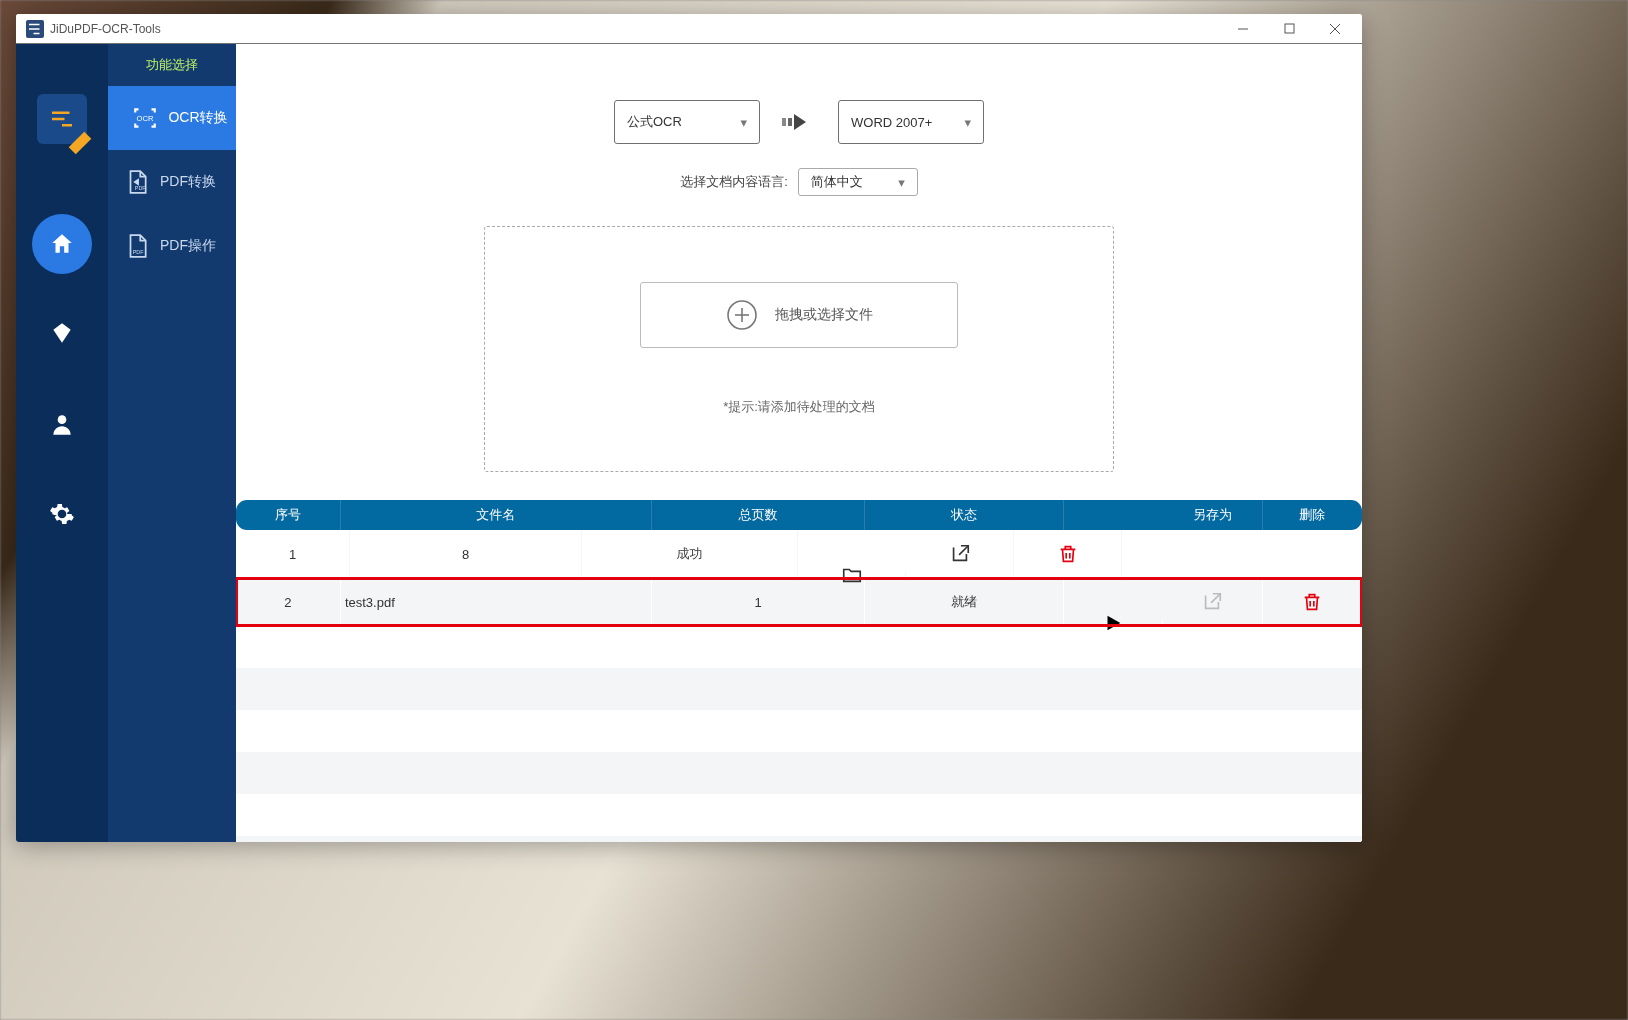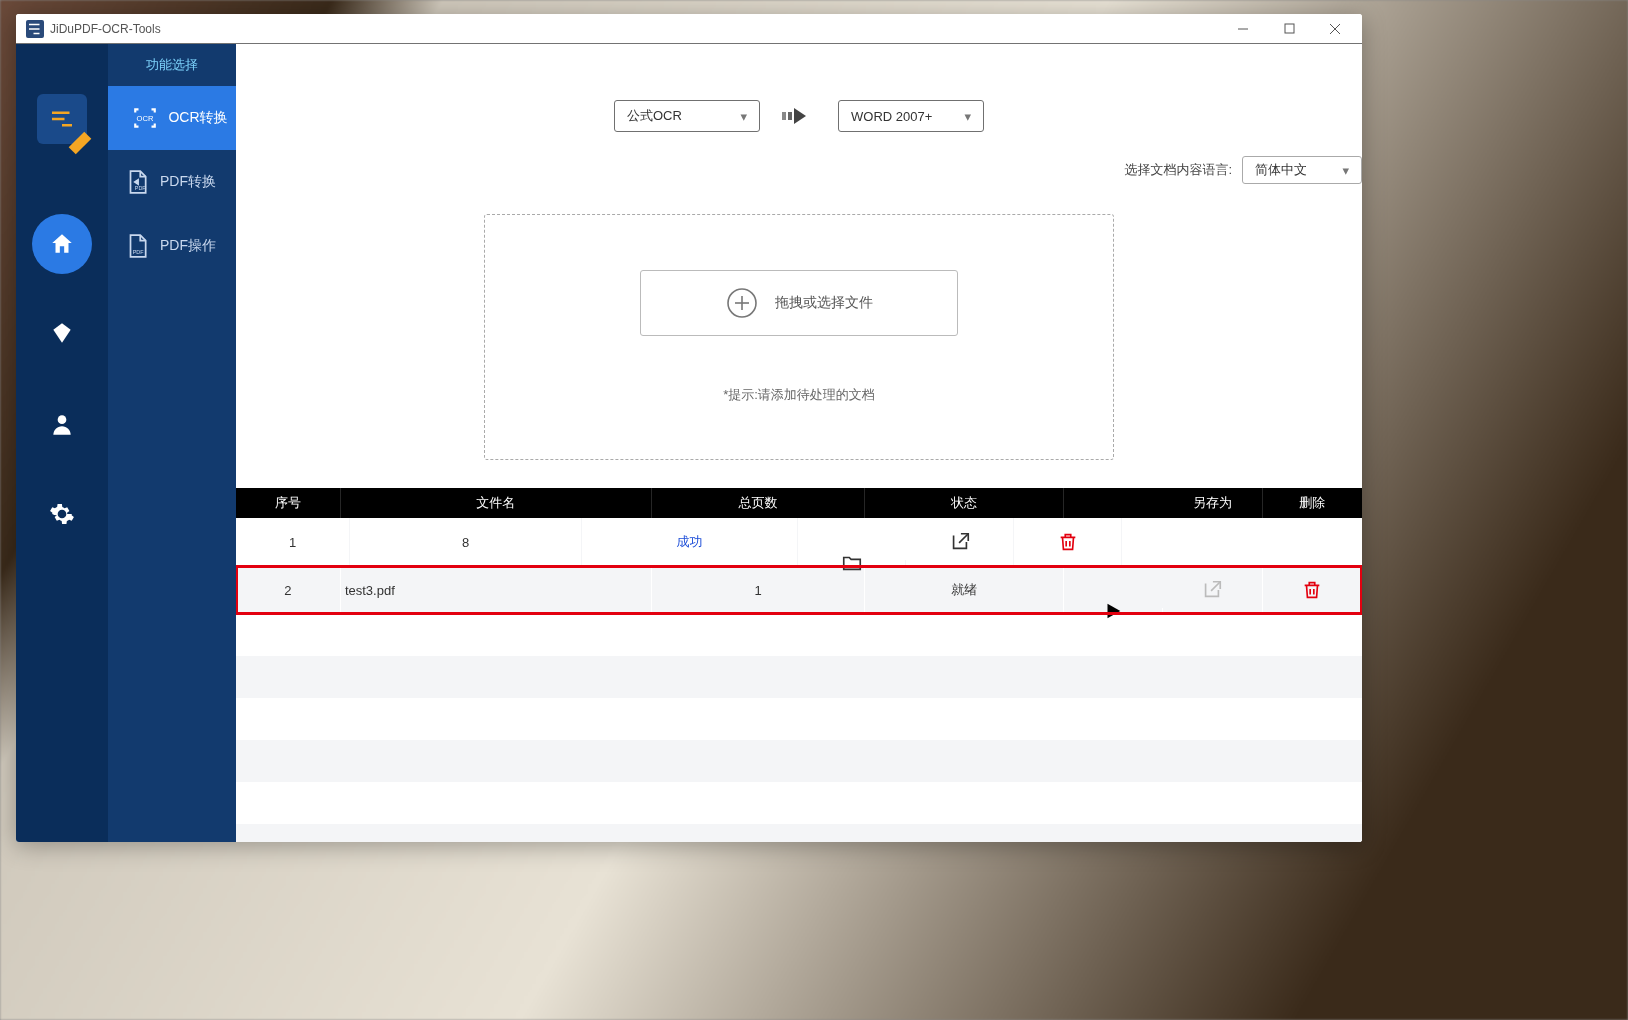--- a/index.html
+++ b/index.html
@@ -12,52 +12,52 @@
 .titlebar-btns { display: flex; gap: 0; }
 .titlebar-btn { width: 46px; height: 28px; display: flex; align-items: center; justify-content: center; color: #555; cursor: pointer; }
 .body { flex: 1; display: flex; overflow: hidden; }
 .rail { width: 92px; background: #0a2d5a; display: flex; flex-direction: column; align-items: center; padding-top: 50px; gap: 30px; }
 .rail-logo { width: 50px; height: 50px; background: #1a4a8a; border-radius: 6px; display: flex; align-items: center; justify-content: center; position: relative; margin-bottom: 40px; }
 .rail-logo svg { width: 30px; height: 30px; }
 .rail-logo::after { content: ""; position: absolute; right: -4px; bottom: -4px; width: 22px; height: 10px; background: #f5a623; transform: rotate(-45deg); }
 .rail-item { width: 60px; height: 60px; border-radius: 50%; display: flex; align-items: center; justify-content: center; cursor: pointer; color: #fff; }
 .rail-item.active { background: #2b7ae4; }
 .sidebar { width: 128px; background: #123a6e; display: flex; flex-direction: column; }
-.sidebar-title { height: 42px; display: flex; align-items: center; justify-content: center; color: #7dd3fc; font-size: 13px; }
+.sidebar-title { height: 42px; display: flex; align-items: center; justify-content: center; color: #bef264; font-size: 13px; }
 .sidebar-item { height: 64px; display: flex; align-items: center; gap: 10px; padding-left: 16px; color: #c9d8ee; font-size: 14px; cursor: pointer; }
 .sidebar-item.active { background: #2b7ae4; color: #fff; justify-content: center; }
 .sidebar-item svg { width: 26px; height: 26px; flex-shrink: 0; }
 .main { flex: 1; background: #fff; display: flex; flex-direction: column; overflow: hidden; }
 .config-row { display: flex; align-items: center; justify-content: center; gap: 22px; padding-top: 56px; }
-.dropdown { height: 32px; border: 1px solid #707070; border-radius: 3px; display: flex; align-items: center; padding: 0 12px; font-size: 13px; color: #333; cursor: pointer; gap: 10px; }
+.dropdown { height: 44px; border: 1px solid #707070; border-radius: 3px; display: flex; align-items: center; padding: 0 12px; font-size: 13px; color: #333; cursor: pointer; gap: 10px; }
 .dropdown .caret { margin-left: auto; color: #777; }
 .config-arrow { display: flex; align-items: center; gap: 2px; color: #666; }
-.lang-row { display: flex; align-items: center; justify-content: flex-end; gap: 10px; margin-top: 24px; font-size: 13px; color: #444; }
+.lang-row { display: flex; align-items: center; justify-content: center; gap: 10px; margin-top: 24px; font-size: 13px; color: #444; }
 .dropzone { margin: 30px auto 0; width: 630px; height: 246px; border: 1.5px dashed #aaa; border-radius: 3px; display: flex; flex-direction: column; align-items: center; justify-content: center; gap: 50px; }
 .drop-btn { width: 318px; height: 66px; border: 1px solid #bbb; border-radius: 3px; display: flex; align-items: center; justify-content: center; gap: 16px; color: #555; font-size: 14px; cursor: pointer; text-align: right; }
 .drop-hint { font-size: 13px; color: #666; }
 .table { margin-top: 28px; flex: 1; overflow: auto; }
-.thead { display: flex; background: #000000; color: #fff; height: 30px; font-size: 13px; }
+.thead { display: flex; background: #0369a1; color: #fff; height: 30px; font-size: 13px; border-radius: 11px; }
 .th, .td { display: flex; align-items: center; justify-content: center; border-right: 1px solid rgba(255,255,255,.15); }
 .th:last-child, .td:last-child { border-right: none; }
 .col-idx { width: 114px; }
 .col-name { width: 338px; justify-content: flex-start; padding-left: 4px; }
 .thead .col-name { justify-content: center; padding-left: 0; }
 .col-pages { width: 232px; }
 .col-status { width: 216px; }
 .col-op { width: 108px; margin-top: 42px; }
 .col-save { width: 108px; }
 .col-del { width: 108px; }
 .tbody .tr { display: flex; height: 48px; font-size: 13px; color: #333; }
 .tbody .tr:nth-child(odd) { background: #fff; }
 .tbody .tr:nth-child(even) { background: #f4f5f7; }
 .tbody .td { border-right: 1px solid #f4f5f7; }
 .tbody .tr:nth-child(even) .td { border-right-color: #fff; }
 .tr.highlight { outline: 3px solid #e3000f; outline-offset: -2px; }
-.status-success { color: #1d4ed8; }
+.status-success { color: #404040; }
 .icon-btn { cursor: pointer; display: flex; align-items: center; justify-content: center; width: 100%; height: 100%; }
 .icon-btn svg { width: 22px; height: 22px; }
 .icon-btn.disabled { color: #bbb; cursor: default; }
 .empty-rows .tr { height: 42px; }
 </style>
 </head>
 <body>
 
 <div class="desktop-bg"></div>
 

